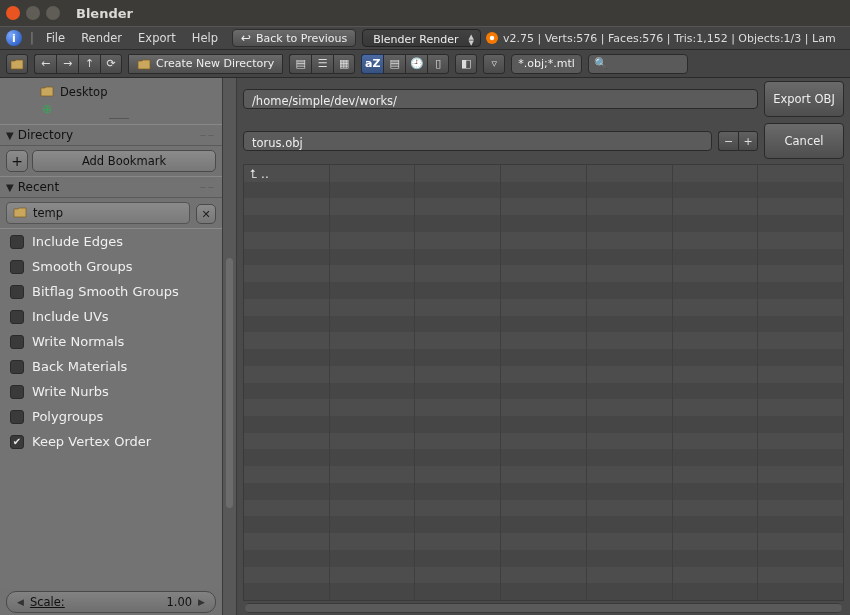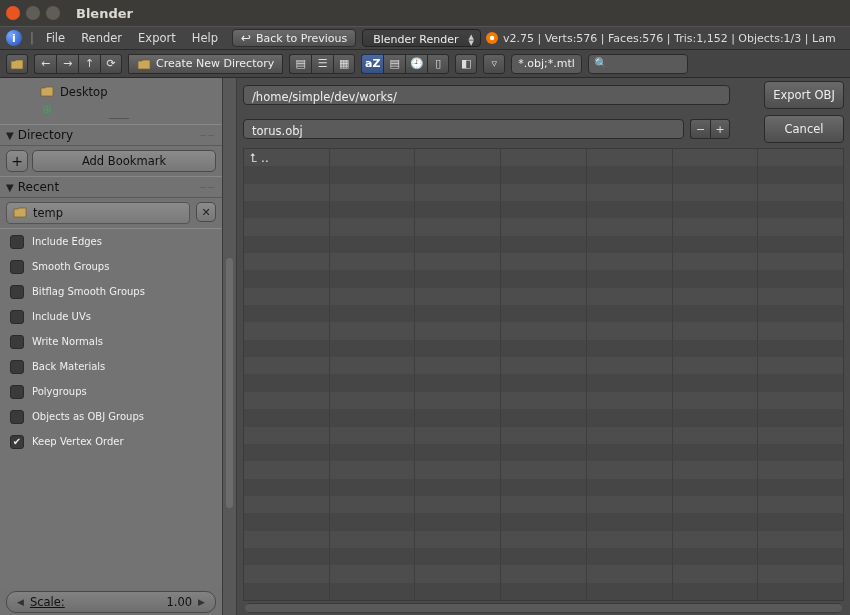--- a/index.html
+++ b/index.html
@@ -54,36 +54,36 @@
   .panel-header .grip { margin-left: auto; color: #555; font-size: 10px; letter-spacing: 2px; }
   .panel-body { padding: 4px 6px; }
   .wide-btn { height: 22px; border: 1px solid #4a4a4a; border-radius: 5px; background: linear-gradient(#8b8b8b,#777); color: #111; display: flex; align-items: center; justify-content: center; font-size: 11.5px; }
   .plus-square { width: 22px; height: 22px; border: 1px solid #4a4a4a; border-radius: 5px; background: linear-gradient(#8b8b8b,#777); color: #111; display: flex; align-items: center; justify-content: center; font-size: 14px; margin-right: 4px; }
 
   .recent-row { height: 22px; border: 1px solid #545454; border-radius: 4px; background: linear-gradient(#8a8a8a,#7a7a7a); display: flex; align-items: center; padding: 0 6px; font-size: 11.5px; color: #111; gap: 6px; }
   .recent-x { width: 20px; height: 20px; border: 1px solid #4a4a4a; border-radius: 5px; background: linear-gradient(#8b8b8b,#777); color: #222; display: flex; align-items: center; justify-content: center; margin-left: 6px; font-size: 11px; }
 
   
   .options { flex: 1 1 auto; background: #737373; overflow: hidden; border-top: 1px solid #8a8a8a; }
-  .opt-row { height: 25px; display: flex; align-items: center; padding: 0 10px; font-size: 10px; color: #f0f0f0; gap: 8px; }
+  .opt-row { height: 25px; display: flex; align-items: center; padding: 0 10px; font-size: 13px; color: #f0f0f0; gap: 8px; }
   .chk { width: 14px; height: 14px; border-radius: 3px; background: #3a3a3a; border: 1px solid #2a2a2a; display: flex; align-items: center; justify-content: center; color: #ddd; font-size: 10px; }
   .chk.on::after { content: "✔"; color: #e8e8e8; font-size: 10px; }
 
   .scale-row { height: 22px; margin: 2px 6px; border: 1px solid #4a4a4a; border-radius: 10px; background: linear-gradient(#828282,#6e6e6e); display: flex; align-items: center; padding: 0 10px; font-size: 11.5px; color: #111; }
   .scale-row .lab { flex: 0 0 auto; text-decoration: underline; }
   .scale-row .val { margin-left: auto; }
   .scale-row .tri-l, .scale-row .tri-r { font-size: 9px; color: #333; }
   .scale-row .tri-l { margin-right: 6px; }
   .scale-row .tri-r { margin-left: 6px; }
 
   
   .rightpane { flex: 1 1 auto; background: #4a4a4a; display: flex; flex-direction: column; position: relative; }
   .path-row, .name-row { display: flex; align-items: center; padding: 3px 6px; gap: 6px; }
   .path-box, .name-box { flex: 1 1 auto; height: 20px; border: 1px solid #2a2a2a; border-radius: 4px; background: #5b5b5b; color: #eee; display: flex; align-items: flex-end; padding: 0 8px; font-size: 11.5px; }
-  .action-btn { width: 80px; height: 28px; border: 1px solid #2a2a2a; border-radius: 4px; background: linear-gradient(#6a6a6a,#4e4e4e); color: #eee; display: flex; align-items: center; justify-content: center; font-size: 11.5px; margin-left: 28px; }
+  .action-btn { width: 80px; height: 36px; border: 1px solid #2a2a2a; border-radius: 4px; background: linear-gradient(#6a6a6a,#4e4e4e); color: #eee; display: flex; align-items: center; justify-content: center; font-size: 11.5px; }
   .pm-grp { display: flex; }
   .pm-grp .iconbtn { width: 20px; height: 20px; }
 
   .filelist { flex: 1 1 auto; position: relative; background: #4a4a4a; overflow: hidden; margin: 2px 6px 14px 6px; border: 1px solid #3a3a3a; }
   .filelist .cols { position: absolute; inset: 0; display: flex; }
   .filelist .col { flex: 1 1 0; border-right: 1px solid #3e3e3e; }
   .filelist .col:last-child { border-right: none; }
   .filelist .rows { position: absolute; inset: 0; display: flex; flex-direction: column; }
   .filelist .row { flex: 1 1 0; }
   .filelist .row:nth-child(odd) { background: rgba(255,255,255,0.018); }
@@ -204,21 +204,21 @@
           <span>Add Bookmark</span>
         </span>
       </div>
     </div>
 
     <div class="panel-header">
       <span class="tri">▼</span>
       <span>Recent</span>
       <span class="grip">┄┄</span>
     </div>
-    <div class="panel-body" style="display:flex;align-items:flex-start">
+    <div class="panel-body" style="display:flex;align-items:flex-end">
       <div class="recent-row" style="flex:1">
         <span>
           <svg class="folder-svg" viewBox="0 0 14 12">
               <path d="M1 3h4l1-1h7v9H1z" fill="#c9a85e" stroke="#7a5a20" stroke-width="0.7"></path>
             </svg>
         </span>
         <span>temp</span>
       </div>
       <span class="recent-x">✕</span>
     </div>
@@ -243,25 +243,25 @@
         <div class="opt-row">
           <span class="chk"></span>
           <span>Write Normals</span>
         </div>
         <div class="opt-row">
           <span class="chk"></span>
           <span>Back Materials</span>
         </div>
         <div class="opt-row">
           <span class="chk"></span>
+          <span>Write Nurbs</span>
+        </div>
+        <div class="opt-row">
+          <span class="chk"></span>
           <span>Polygroups</span>
-        </div>
-        <div class="opt-row">
-          <span class="chk"></span>
-          <span>Objects as OBJ Groups</span>
         </div>
         <div class="opt-row">
           <span class="chk on"></span>
           <span>Keep Vertex Order</span>
         </div>
       </div>
 
     <div class="scale-row">
       <span class="tri-l">◀</span>
       <span class="lab">Scale:</span>

